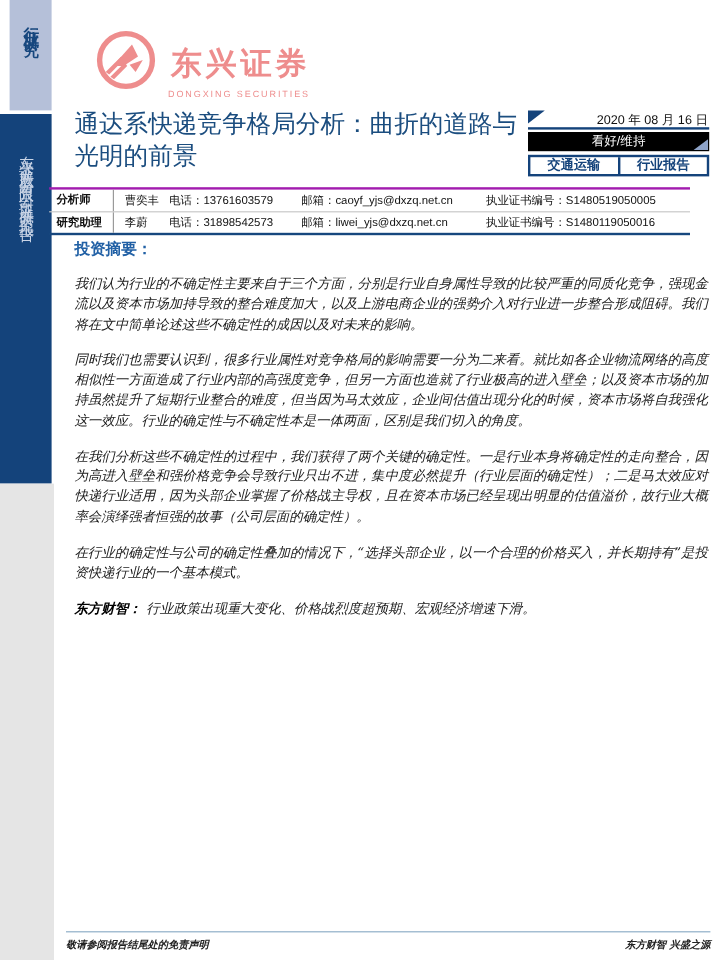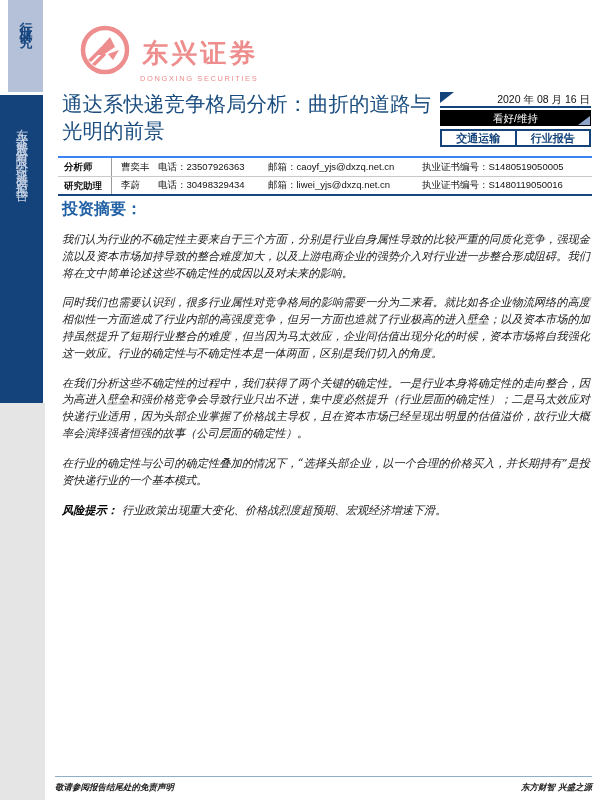--- a/index.html
+++ b/index.html
@@ -46,33 +46,33 @@
   .date{ position:absolute; right:1px; top:1px; font-size:10.5px; color:#111; }
   .rating{ position:relative; margin-top:2px; height:16px; background:#000000;
     color:#ffffff; font-size:10.5px; text-align:center; line-height:16px; }
   .tri-light{ position:absolute; right:1px; bottom:1px; width:0; height:0;
     border-bottom:9px solid #8ea3c8; border-left:12px solid transparent; }
   .cats{ display:flex; margin-top:3px; border:2px solid #14437b; height:18px; background:#fff; }
   .cat{ flex:1; text-align:center; font-size:11px; font-weight:bold;
     color:#14437b; line-height:14px; }
   .cat + .cat{ border-left:2px solid #14437b; }
   
-  .analysts{ position:absolute; left:58px; top:156px; width:534px;
-    border-top:2px solid #3b82f6; border-bottom:2px solid #17477e; }
+  .analysts{ position:absolute; left:41px; top:156px; width:534px;
+    border-top:2px solid #a21caf; border-bottom:2px solid #17477e; }
   .arow{ display:flex; align-items:center; height:18px; font-size:9.5px; color:#111; }
   .arow + .arow{ border-top:1px solid #c9c9c9; }
   .a-role{ width:54px; height:100%; line-height:17px; font-weight:bold; padding-left:6px;
     border-right:1px solid #9a9a9a; }
   .a-name{ width:46px; padding-left:9px; }
   .a-phone{ width:110px; }
   .a-email{ flex:1; }
   .a-cert{ width:170px; }
   
   .summary{ position:absolute; left:62px; top:199px; width:528px; }
-  .sum-heading{ font-size:16px; font-weight:bold; color:#2160a5; margin-bottom:12px; }
+  .sum-heading{ font-size:13px; font-weight:bold; color:#2160a5; margin-bottom:12px; }
   .summary p{
     font-family:"DejaVu Serif", serif; font-style:italic;
     font-size:11.2px; line-height:16.8px; color:#1a1a1a;
     text-align:justify; margin-bottom:13px;
   }
   .risk b{ font-style:italic; color:#000; margin-right:4px; }
   
   .footer{ position:absolute; left:55px; top:776px; width:537px;
     border-top:1px solid #8fafc8; padding-top:5px;
     display:flex; justify-content:space-between;
@@ -123,40 +123,40 @@
     <div class="cats">
       <div class="cat">交通运输</div>
       <div class="cat">行业报告</div>
     </div>
   </div>
 
   <div class="analysts">
     <div class="arow">
       <span class="a-role">分析师</span>
       <span class="a-name">曹奕丰</span>
-      <span class="a-phone">电话：23507926363</span>
+      <span class="a-phone">电话：13761603579</span>
       <span class="a-email">邮箱：caoyf_yjs@dxzq.net.cn</span>
       <span class="a-cert">执业证书编号：S1480519050005</span>
     </div>
     <div class="arow">
       <span class="a-role">研究助理</span>
       <span class="a-name">李蔚</span>
-      <span class="a-phone">电话：30498329434</span>
+      <span class="a-phone">电话：31898542573</span>
       <span class="a-email">邮箱：liwei_yjs@dxzq.net.cn</span>
       <span class="a-cert">执业证书编号：S1480119050016</span>
     </div>
   </div>
 
   <div class="summary">
     <div class="sum-heading">投资摘要：</div>
     <p>我们认为行业的不确定性主要来自于三个方面，分别是行业自身属性导致的比较严重的同质化竞争，强现金流以及资本市场加持导致的整合难度加大，以及上游电商企业的强势介入对行业进一步整合形成阻碍。我们将在文中简单论述这些不确定性的成因以及对未来的影响。</p>
     <p>同时我们也需要认识到，很多行业属性对竞争格局的影响需要一分为二来看。就比如各企业物流网络的高度相似性一方面造成了行业内部的高强度竞争，但另一方面也造就了行业极高的进入壁垒；以及资本市场的加持虽然提升了短期行业整合的难度，但当因为马太效应，企业间估值出现分化的时候，资本市场将自我强化这一效应。行业的确定性与不确定性本是一体两面，区别是我们切入的角度。</p>
     <p>在我们分析这些不确定性的过程中，我们获得了两个关键的确定性。一是行业本身将确定性的走向整合，因为高进入壁垒和强价格竞争会导致行业只出不进，集中度必然提升（行业层面的确定性）；二是马太效应对快递行业适用，因为头部企业掌握了价格战主导权，且在资本市场已经呈现出明显的估值溢价，故行业大概率会演绎强者恒强的故事（公司层面的确定性）。</p>
     <p>在行业的确定性与公司的确定性叠加的情况下，“选择头部企业，以一个合理的价格买入，并长期持有”是投资快递行业的一个基本模式。</p>
-    <p class="risk"><b>风险提示：</b><span>行业政策出现重大变化、价格战烈度超预期、宏观经济增速下滑。</span></p>
+    <p class="risk"><b>东方财智：</b><span>行业政策出现重大变化、价格战烈度超预期、宏观经济增速下滑。</span></p>
   </div>
 
   <div class="footer">
     <span class="f-left">敬请参阅报告结尾处的免责声明</span>
     <span class="f-right">东方财智  兴盛之源</span>
   </div>
 
 </div>
 
 </body></html>

